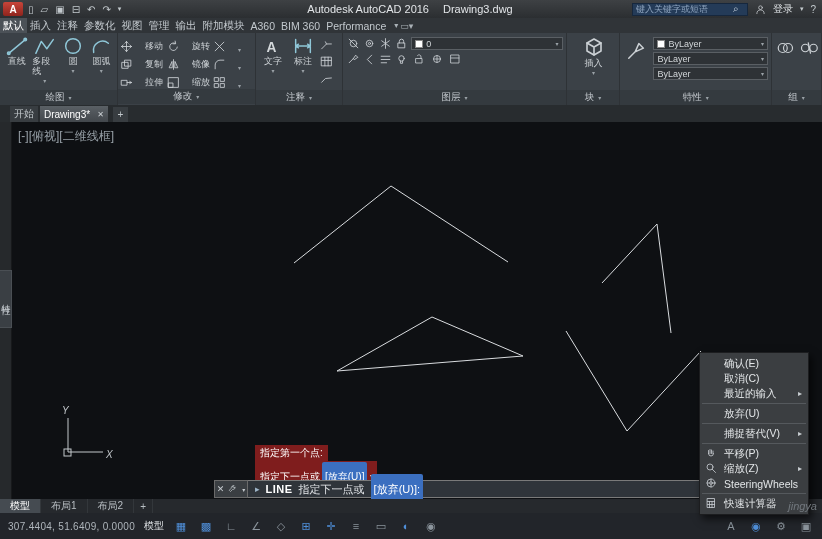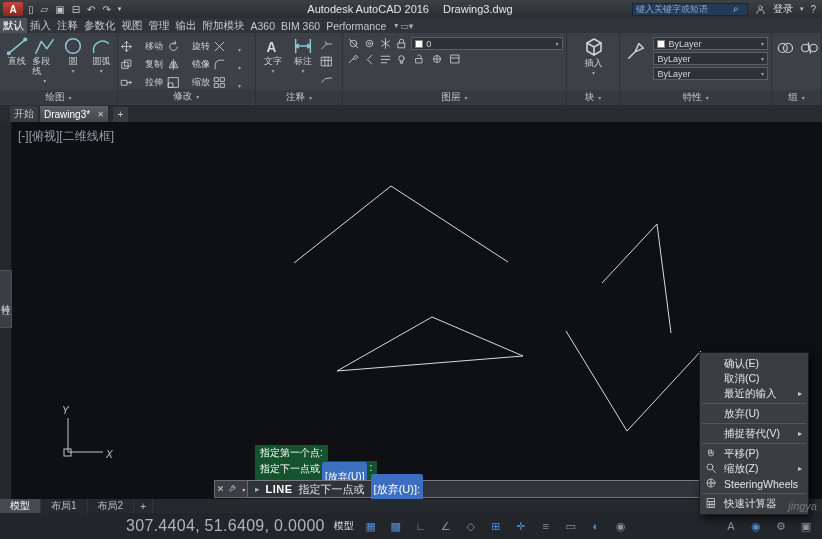--- a/index.html
+++ b/index.html
@@ -50,21 +50,21 @@
   .ftab.active{background:linear-gradient(#5a6065,#42474c);color:#fff}
   .ftab .fx{font-size:8px;color:#cdd2d6}
   .addtab{width:15px;height:15px;margin-left:3px;background:#383d41;color:#c2c8cc;font-size:10px;display:flex;align-items:center;justify-content:center}
 
   
   .canvas{position:absolute;top:122px;left:0;width:822px;height:377px;background:#0e1013}
   .strip{position:absolute;left:0;top:0;width:12px;height:100%;background:#26292c;border-right:1px solid #17191b}
   .palettetab{position:absolute;left:0;top:148px;width:12px;height:58px;background:#3a3f44;border:1px solid #4a4f54;border-left:none;writing-mode:vertical-rl;display:flex;align-items:center;justify-content:center;font-size:9px;color:#c6cbd0;letter-spacing:2px}
   .vplabel{position:absolute;left:18px;top:6px;font-size:12px;color:#98a1a8}
   #geom{position:absolute;left:0;top:0}
-  .prompt{position:absolute;background:#14532d;color:#fff;font-size:10px;padding:1px 5px;white-space:nowrap;display:flex;gap:2px;align-items:flex-start}
+  .prompt{position:absolute;background:#7f1d1d;color:#fff;font-size:10px;padding:1px 5px;white-space:nowrap;display:flex;gap:2px;align-items:center}
   .opt{background:#3b6fc0;color:#fff;padding:8px 3px;border-radius:2px}
 
   
   .cmdrow{position:absolute;left:214px;top:358px;height:18px;display:flex;z-index:4}
   .cmdleft{width:34px;background:#3a3e42;border:1px solid #6a6a6a;display:flex;align-items:center;justify-content:center;gap:4px;color:#c6cbd0;font-size:9px}
   .cmdmain{width:456px;background:#2f343a;border:1px solid #7a7a7a;border-left:none;display:flex;align-items:center;gap:6px;padding-left:7px;font-size:11px;color:#e4e7ea}
   .cmdmain .cmd{font-weight:bold;color:#fff;letter-spacing:.5px}
   .cmdmain .arr{color:#9fb6c9;font-size:9px}
 
   
@@ -75,21 +75,21 @@
   .csep{height:1px;background:#55595d;margin:2px 2px}
 
   
   .laybar{position:absolute;top:499px;left:0;right:0;height:14px;background:#26292d;display:flex;align-items:stretch;font-size:10px;color:#b9bfc4;z-index:5}
   .ltab{padding:0 10px;display:flex;align-items:center;border-right:1px solid #33373b}
   .ltab.active{background:#454b51;color:#fff}
   .ltab.plus{padding:0 6px}
 
   
   .status{position:absolute;top:513px;left:0;right:0;height:26px;background:#22252a;display:flex;align-items:center;font-size:10px;color:#9aa2a9;padding:0 8px;gap:9px;z-index:5}
-  .coords{margin-left:118px;color:#aeb5bb;font-size:16px;letter-spacing:.3px}
+  .coords{color:#aeb5bb;font-size:10px;letter-spacing:.3px}
   .mbtn{color:#dfe3e6}
   .sic{width:16px;text-align:center;font-size:11px;color:#8b949c}
   .sic.on{color:#4f8fd9}
   .sright{margin-left:auto;display:flex;gap:9px;align-items:center}
 
   .wm{position:absolute;right:5px;top:500px;font-size:11px;font-style:italic;color:#72787e;z-index:30}
 </style>
 </head>
 <body>
 

